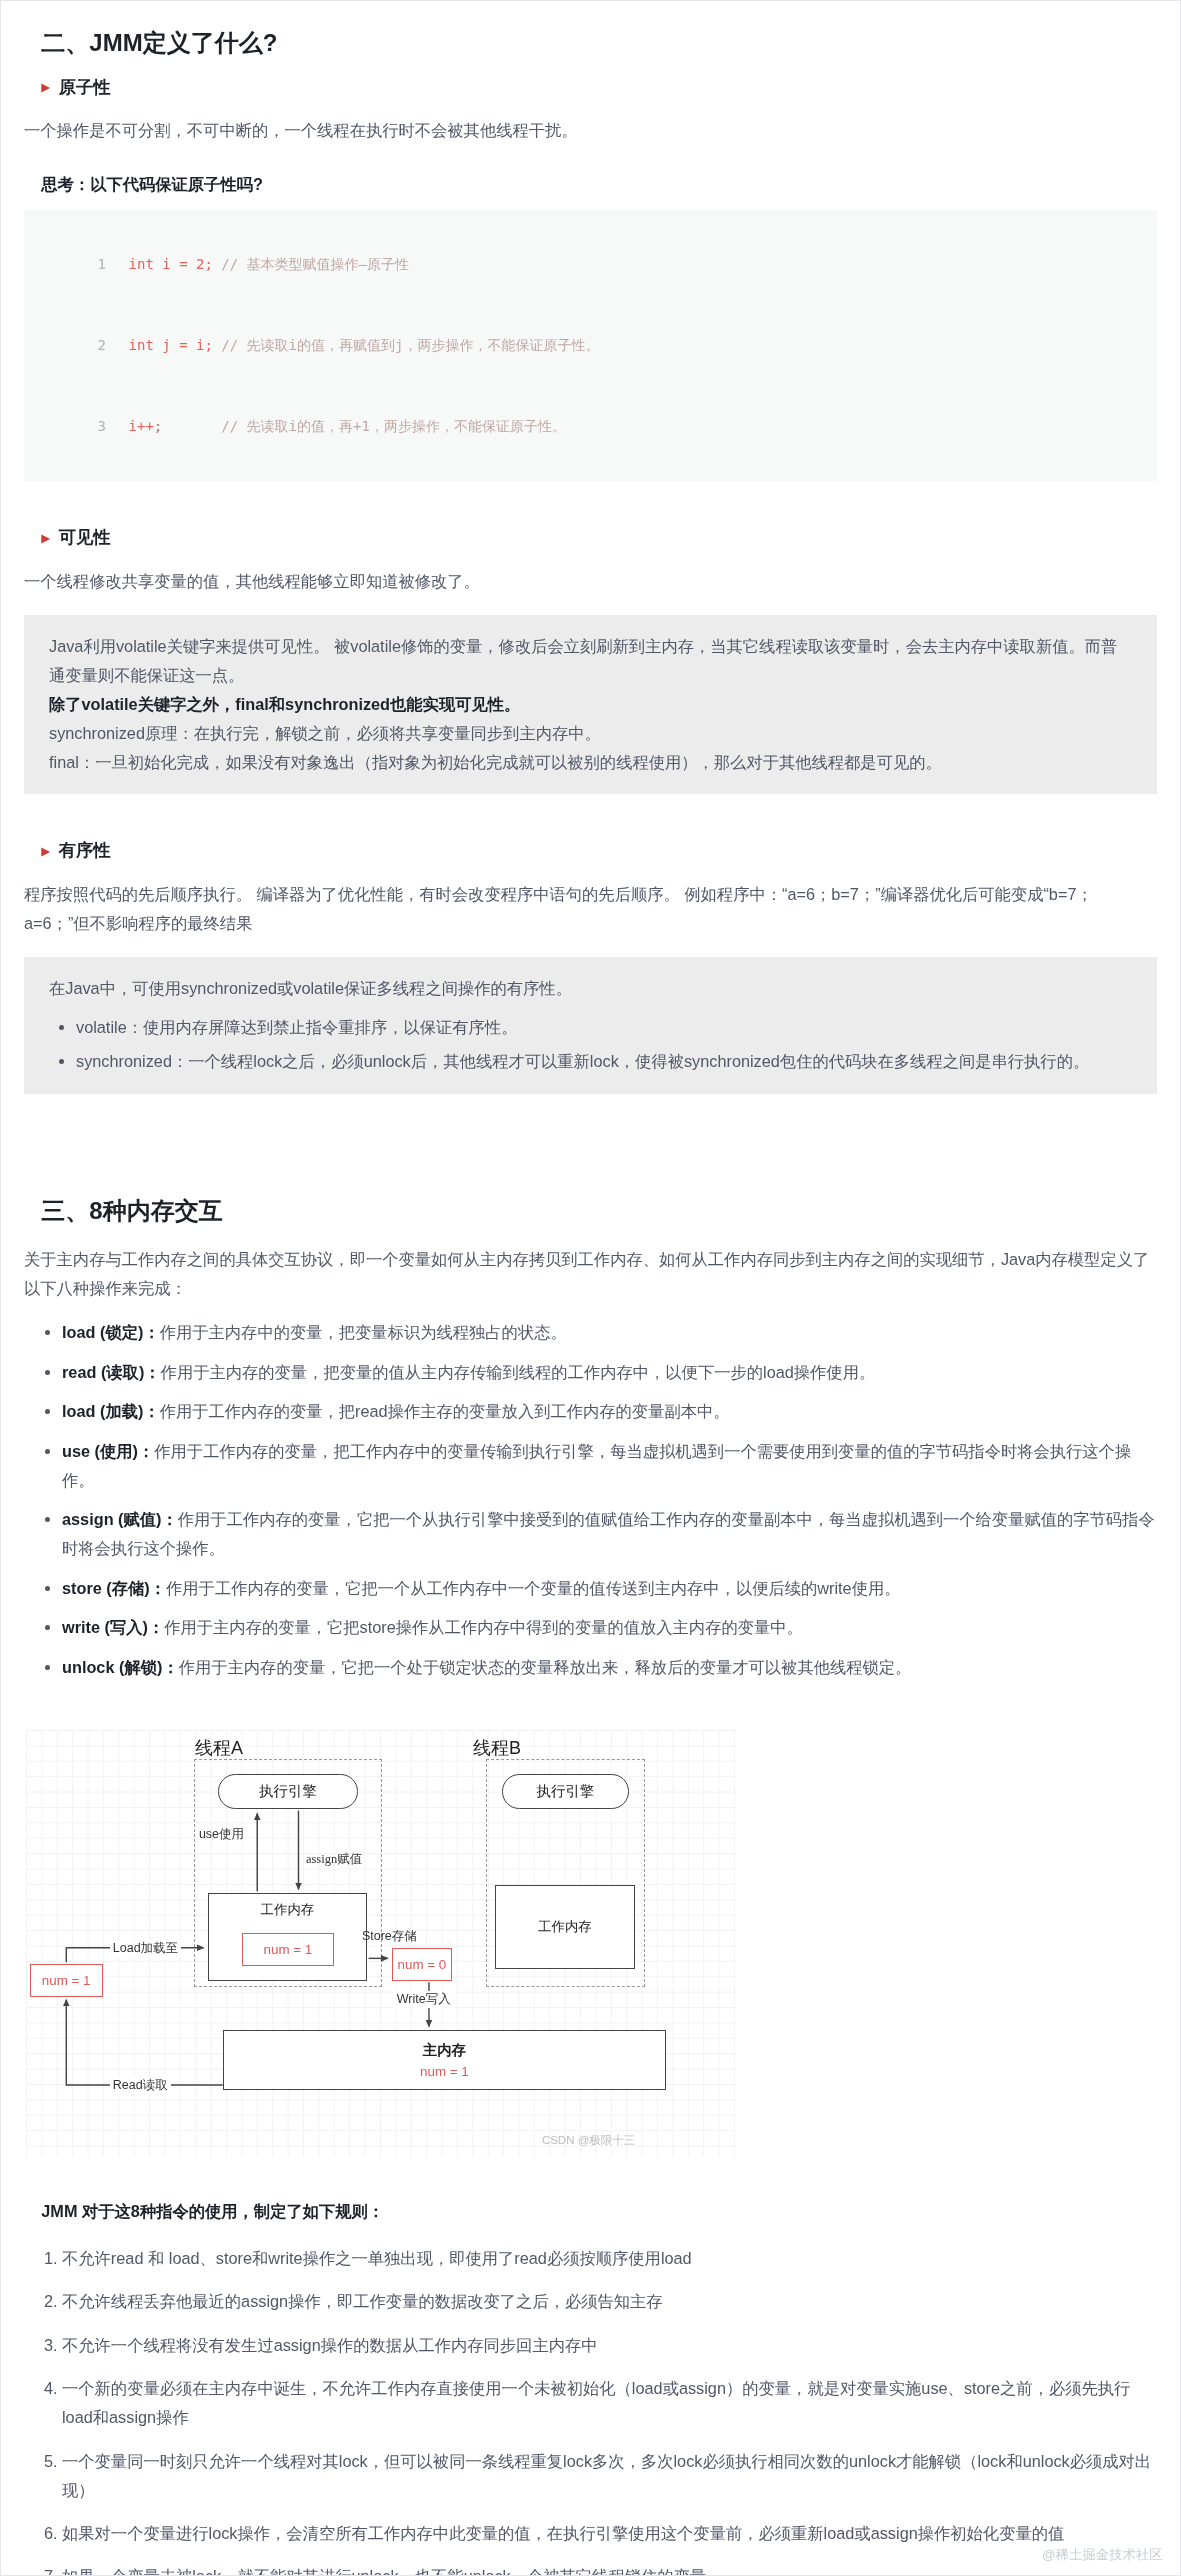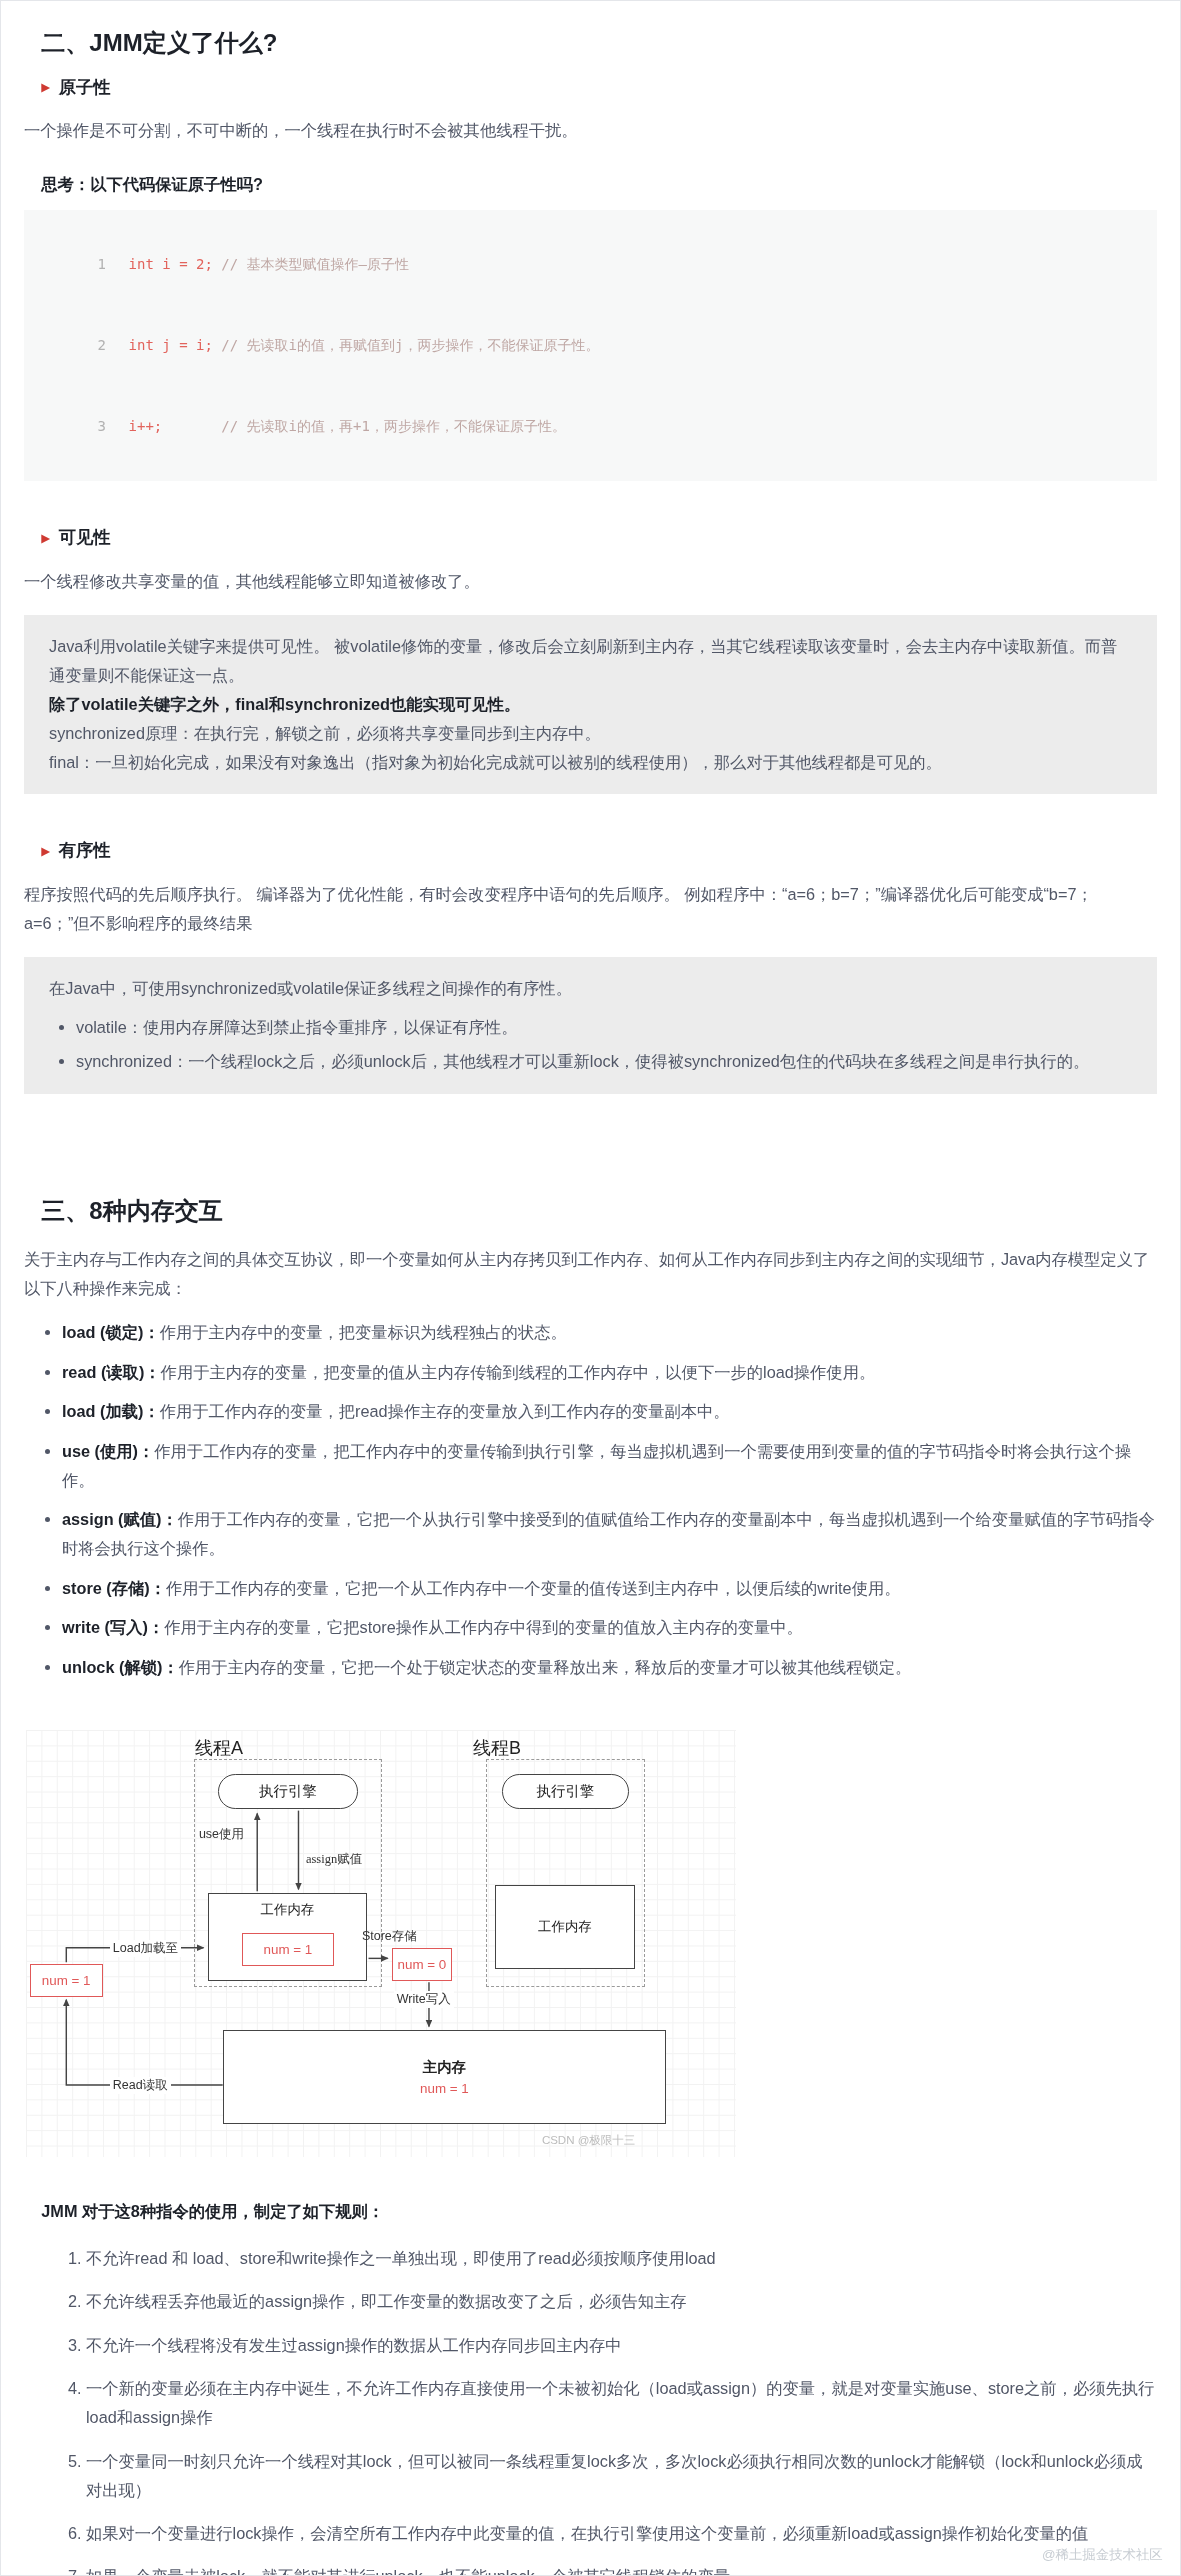--- a/index.html
+++ b/index.html
@@ -52,21 +52,21 @@
   }
   .quote p.bold { font-weight:bold; color:#1d2129; }
   .quote ul { margin-top:9.6px; padding-left:27px; }
   .quote li { margin-top:5.8px; }
 
   ul.ops { margin-top:15.4px; padding-left:38px; font-size:16.3px; line-height:1.78; }
   ul.ops li { margin-bottom:10.6px; }
   ul.ops strong { color:#1d2129; }
 
   ol.rules { margin-top:21px; padding-left:38px; font-size:16.3px; line-height:1.78; }
-  ol.rules li { margin-bottom:14.4px;margin-left:24px; }
+  ol.rules li { margin-bottom:14.4px; }
 
   
   .diagram {
     position:relative; margin-top:48px; margin-left:1.9px;
     width:710px; height:427px;
     background-color:#fff;
     background-image:
       linear-gradient(#f2f2f2 1px, transparent 1px),
       linear-gradient(90deg, #f2f2f2 1px, transparent 1px);
     background-size:15.4px 15.4px;
@@ -204,21 +204,21 @@
     <div class="solidbox workmem-center" style="left:469px; top:155px; width:140px; height:84px;">工作内存</div>
 
     <div class="redbox" style="left:3.8px; top:234px; width:73px; height:33px;">num = 1</div>
     <div class="redbox" style="left:366px; top:218px; width:60px; height:33px;">num = 0</div>
 
     <div class="dg onli" style="left:84px; top:210px;">Load加载至</div>
     <div class="dg" style="left:336px; top:198px;">Store存储</div>
     <div class="dg onli" style="left:368px; top:261px;">Write写入</div>
     <div class="dg onli" style="left:84px; top:347px;">Read读取</div>
 
-    <div class="solidbox mainmem" style="left:197px; top:300px; width:443px; height:94px;">
+    <div class="solidbox mainmem" style="left:197px; top:300px; width:443px; height:60px;">
       <div class="t">主内存</div>
       <div class="v">num = 1</div>
     </div>
 
     <div class="dg-watermark" style="left:516px; top:403px;">CSDN @极限十三</div>
   </div>
 
   <div class="h6" style="margin-top:44px;">JMM 对于这8种指令的使用，制定了如下规则：</div>
 
   <ol class="rules">

